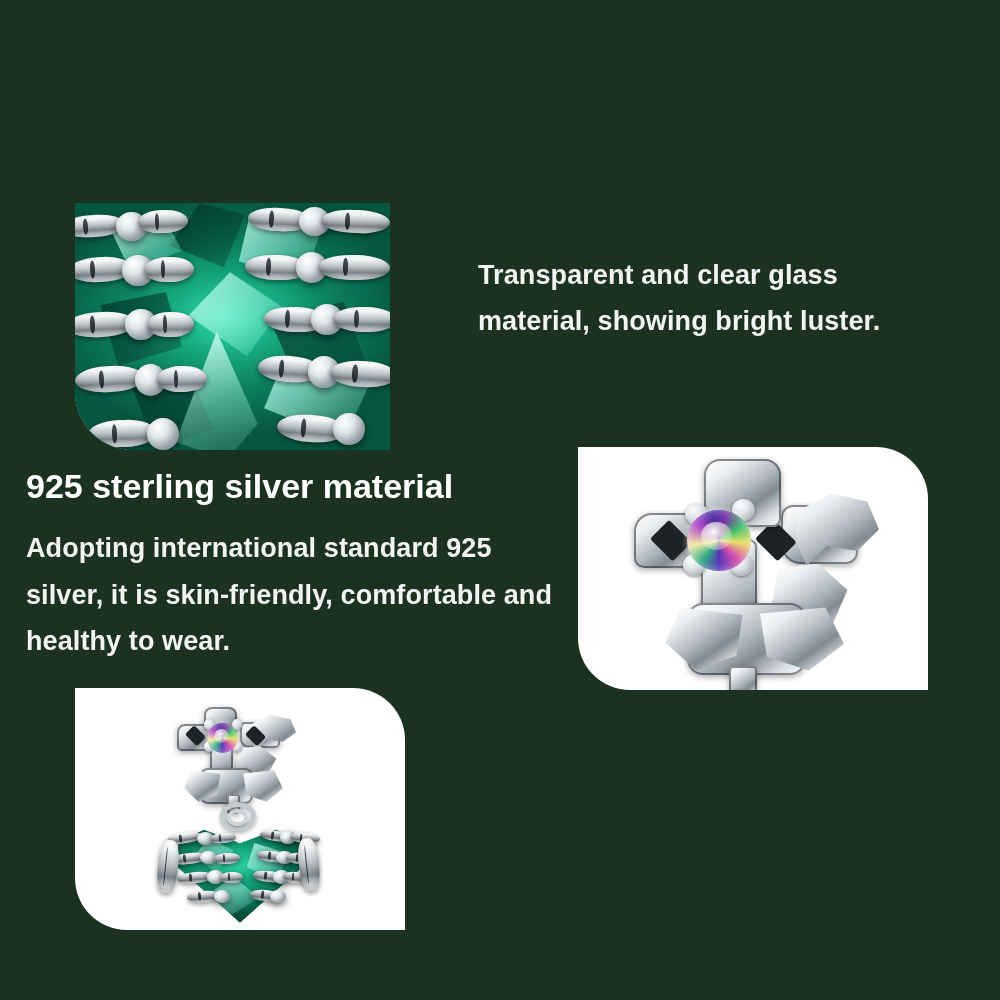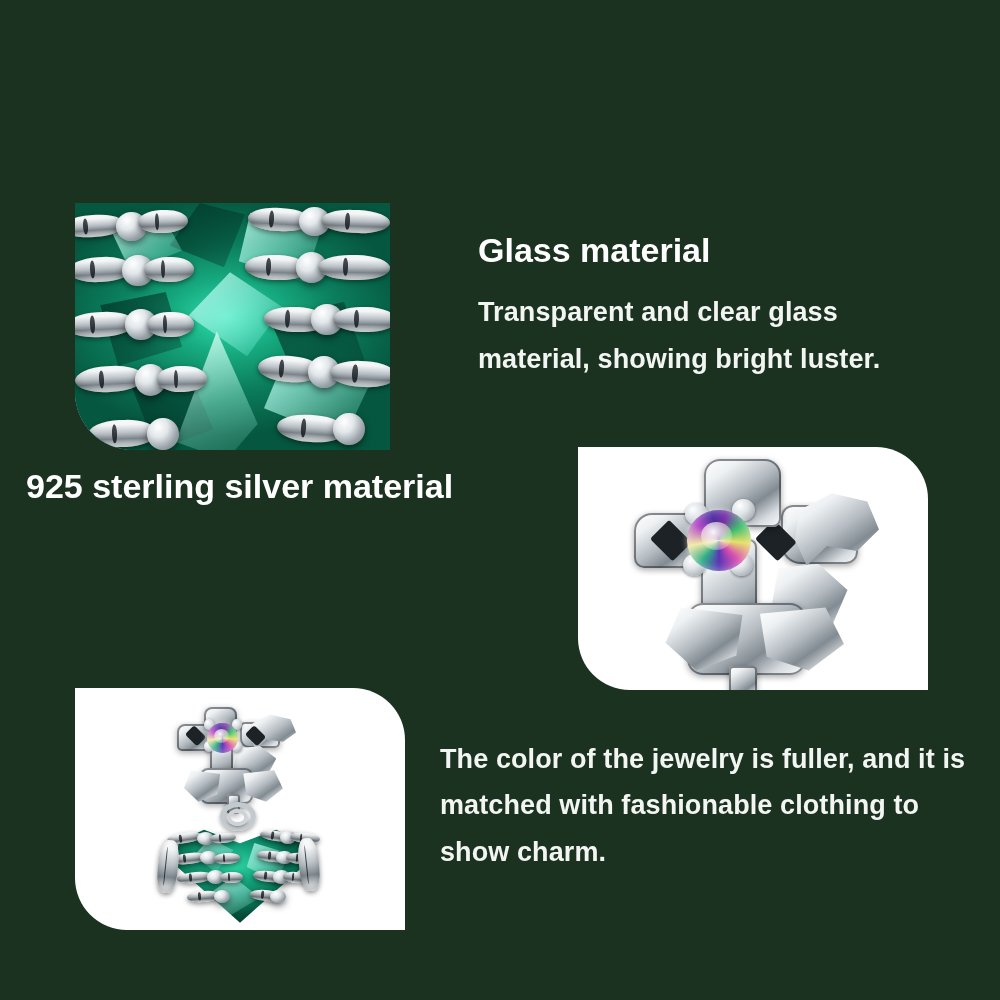--- a/index.html
+++ b/index.html
@@ -313,25 +313,24 @@
       <div class="knuckle" style="left:42%;top:83.4%;width:5%;height:5.6%;"></div>
       <div class="bone" style="left:53%;top:83.5%;width:10%;height:4.4%;transform:rotate(5deg);"></div>
       <div class="knuckle" style="left:59%;top:83.4%;width:5%;height:5.6%;"></div>
 
       <div class="bone" style="left:25%;top:63%;width:6%;height:22%;border-radius:40%;transform:rotate(6deg);"></div>
       <div class="bone" style="left:68%;top:62%;width:6%;height:22%;border-radius:40%;transform:rotate(-6deg);"></div>
     </div>
   </div>
 
   <div class="block" id="block-glass">
-    <div class="heading">Glass material</div>
     <div class="body">Transparent and clear glass material, showing bright luster.</div>
   </div>
 
   <div class="block" id="block-silver">
     <div class="heading">925 sterling silver material</div>
+    <div class="body">Adopting international standard 925 silver, it is skin-friendly, comfortable and healthy to wear.</div>
   </div>
 
   <div class="block" id="block-oxide">
-    <div class="body">The color of the jewelry is fuller, and it is matched with fashionable clothing to show charm.</div>
   </div>
 
 </div>
 
 </body></html>

